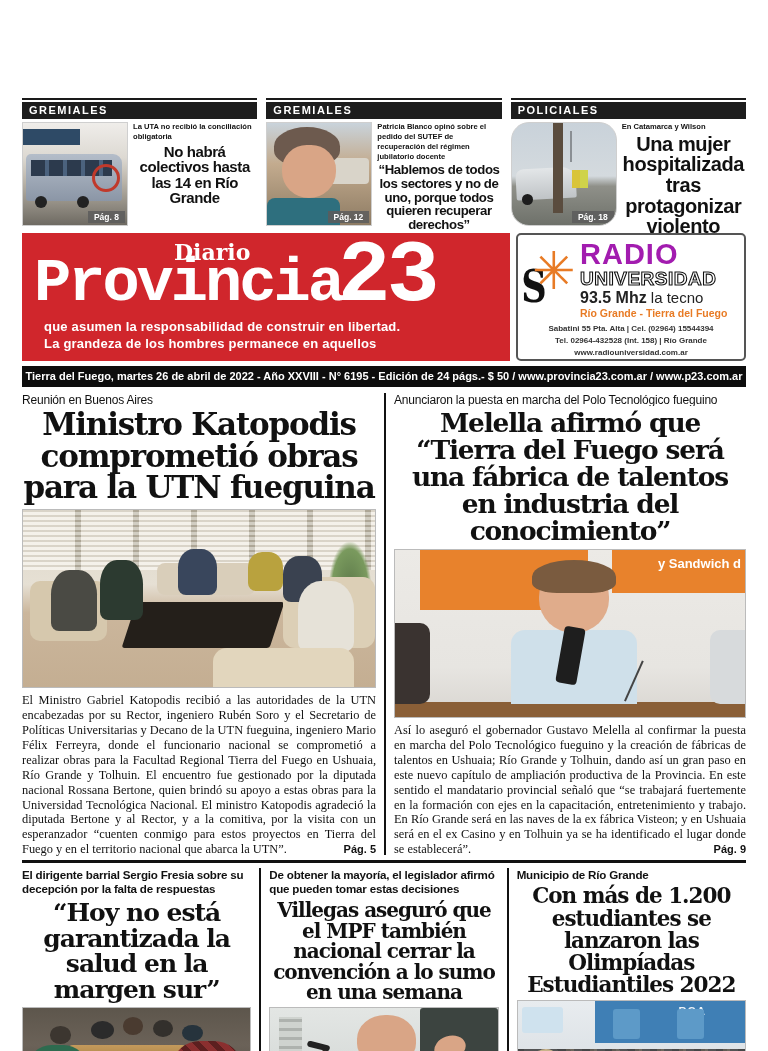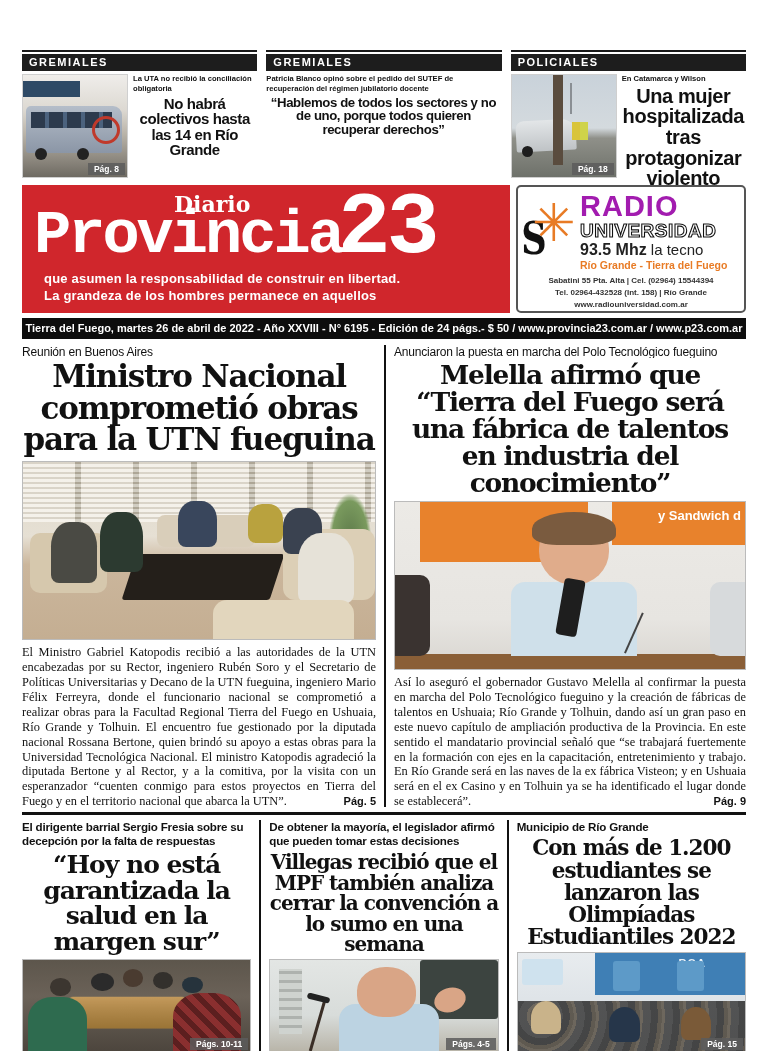--- a/index.html
+++ b/index.html
@@ -1,20 +1,20 @@
 <!DOCTYPE html>
 <html><head>
 <meta charset="utf-8">
 <style>
   html,body{margin:0;padding:0;background:#f2f2f2;}
   .page{position:relative;width:768px;height:1051px;background:#fff;margin:0 auto;
         font-family:"Liberation Sans",sans-serif;color:#111;overflow:hidden;box-sizing:border-box;
         padding:50px 22px 8px 22px;}
   
-  .teaser-row{display:flex;gap:9px;height:128px;}
+  .teaser-row{display:flex;gap:9px;height:128px;margin-top:48px;}
   .teaser{flex:1;border-top:2px solid #1a1a1a;padding-top:2px;display:flex;flex-direction:column;min-width:0;}
   .sec-bar{background:#1d1d1d;color:#fff;font-weight:bold;font-size:11px;letter-spacing:1.5px;
            padding:2px 7px 3px 7px;}
   .teaser-body{display:flex;gap:5px;margin-top:3px;flex:1;min-height:0;}
   .tphoto{position:relative;width:104px;flex:0 0 104px;overflow:hidden;border:1px solid #cfcfcf;}
   .ttext{flex:1;min-width:0;padding-right:1px;}
   .tkicker{font-size:7.6px;font-weight:bold;line-height:1.3;}
   .thead{font-weight:bold;text-align:center;line-height:1.03;letter-spacing:-0.4px;margin-top:2px;}
   .t1 .thead{font-size:15px;}
   .t2 .thead{font-size:13.2px;}
@@ -103,31 +103,38 @@
         <div class="ttext">
           <div class="tkicker">La UTA no recibió la conciliación obligatoria</div>
           <div class="thead">No habrá colectivos hasta las 14 en Río Grande</div>
         </div>
       </div>
     </div>
 
     <div class="teaser t2">
       <div class="sec-bar">GREMIALES</div>
       <div class="teaser-body">
+        <div class="tphoto" style="background:linear-gradient(180deg,#c9d3db 0%,#c3ab8e 40%,#8d7b63 100%);">
+          <div class="blob" style="right:2%;top:34%;width:40%;height:26%;background:#d9d4c9;border-radius:4px;"></div>
+          <div class="blob" style="left:6%;top:4%;width:64%;height:38%;background:#6d5a4e;border-radius:50% 50% 40% 40%;"></div>
+          <div class="blob" style="left:14%;top:22%;width:52%;height:52%;background:#d9a586;border-radius:46% 46% 50% 50%;"></div>
+          <div class="blob" style="left:0;bottom:0;width:70%;height:26%;background:#2e6f7e;border-radius:8px 8px 0 0;"></div>
+          <div class="pbadge">Pág. 12</div>
+        </div>
         <div class="ttext">
           <div class="tkicker">Patricia Blanco opinó sobre el pedido del SUTEF de recuperación del régimen jubilatorio docente</div>
           <div class="thead">“Hablemos de todos los sectores y no de uno, porque todos quieren recuperar derechos”</div>
         </div>
       </div>
     </div>
 
     <div class="teaser t3">
       <div class="sec-bar">POLICIALES</div>
       <div class="teaser-body">
-        <div class="tphoto" style="background:linear-gradient(180deg,#c9d2da 0%,#d4dade 52%,#8f9089 62%,#6e716a 100%);">
+        <div class="tphoto" style="background:linear-gradient(180deg,#c9d2da 0%,#d4dade 52%,#8f9089 62%,#6e716a 100%);border-radius:18px;">
           <div class="blob" style="left:4%;top:44%;width:58%;height:30%;background:linear-gradient(180deg,#e3e6e8,#bfc3c6);border-radius:8px 14px 2px 2px;transform:rotate(-3deg);"></div>
           <div class="blob" style="left:10%;top:70%;width:11px;height:11px;background:#1d1d1d;border-radius:50%;"></div>
           <div class="blob" style="left:40%;top:0;width:9%;height:88%;background:#5a4c3e;"></div>
           <div class="blob" style="left:58%;top:46%;width:8px;height:18px;background:#d9c43a;"></div>
           <div class="blob" style="left:66%;top:46%;width:8px;height:18px;background:#cfd34a;"></div>
           <div class="blob" style="left:56%;top:8%;width:2px;height:30%;background:#8a8f94;"></div>
           <div class="pbadge">Pág. 18</div>
         </div>
         <div class="ttext">
           <div class="tkicker">En Catamarca y Wilson</div>
@@ -169,21 +176,21 @@
       </div>
     </div>
   </div>
 
   <div class="dateline">Tierra del Fuego, martes 26 de abril de 2022 - Año XXVIII - N° 6195 - Edición de 24 págs.- $ 50 / www.provincia23.com.ar / www.p23.com.ar</div>
 
   <div class="main-row">
 
     <div class="mcol mcol-left">
       <div class="mkicker">Reunión en Buenos Aires</div>
-      <div class="mhead">Ministro Nacional comprometió obras para la UTN fueguina</div>
+      <div class="mhead">Ministro Katopodis comprometió obras para la UTN fueguina</div>
       <div class="mphoto" style="background:linear-gradient(180deg,#ddd6c8 0%,#e6e0d4 42%,#cbb69c 58%,#c4ae92 100%);">
         <div class="blob" style="left:0;top:0;width:100%;height:34%;background:repeating-linear-gradient(90deg,#efeadf 0 52px,#b9b2a2 52px 58px);"></div>
         <div class="blob" style="left:0;top:0;width:100%;height:34%;background:repeating-linear-gradient(0deg,rgba(255,255,255,.35) 0 3px,rgba(120,110,95,.18) 3px 5px);"></div>
         <div class="blob" style="right:1%;top:18%;width:12%;height:52%;background:radial-gradient(ellipse at center,#5d7a4a 0%,#7a9a5e 60%,transparent 72%);"></div>
         <div class="blob" style="left:30%;top:52%;width:42%;height:26%;background:#241f1a;transform:skewX(-18deg);border-radius:3px;"></div>
         <div class="blob" style="left:2%;top:40%;width:22%;height:34%;background:#d6c8ad;border-radius:10px;"></div>
         <div class="blob" style="right:0;top:38%;width:26%;height:40%;background:#dccfb6;border-radius:12px;"></div>
         <div class="blob" style="left:38%;top:30%;width:28%;height:18%;background:#d9ceba;border-radius:8px;"></div>
         <div class="blob" style="left:8%;top:34%;width:13%;height:34%;background:#4a4a44;border-radius:40% 40% 8px 8px;"></div>
         <div class="blob" style="left:22%;top:28%;width:12%;height:34%;background:#2c3a30;border-radius:40% 40% 8px 8px;"></div>
@@ -232,21 +239,21 @@
         <div class="blob" style="left:44%;top:10%;width:9%;height:19%;background:#4a3b30;border-radius:50%;"></div>
         <div class="blob" style="left:57%;top:13%;width:9%;height:19%;background:#33302c;border-radius:50%;"></div>
         <div class="blob" style="left:70%;top:18%;width:9%;height:18%;background:#26333c;border-radius:50%;"></div>
         <div class="blob" style="left:12%;top:20%;width:9%;height:19%;background:#3c3630;border-radius:50%;"></div>
         <div class="pbadge">Págs. 10-11</div>
       </div>
     </div>
 
     <div class="bcol b2">
       <div class="bkicker">De obtener la mayoría, el legislador afirmó que pueden tomar estas decisiones</div>
-      <div class="bhead">Villegas recibió que el MPF también analiza cerrar la convención a lo sumo en una semana</div>
+      <div class="bhead">Villegas aseguró que el MPF también nacional cerrar la convención a lo sumo en una semana</div>
       <div class="bphoto" style="background:linear-gradient(180deg,#e3e6e4 0%,#d8dcda 60%,#b8b4a8 100%);">
         <div class="blob" style="right:0;top:0;width:34%;height:64%;background:#3c4440;border-radius:3px;"></div>
         <div class="blob" style="left:4%;top:10%;width:10%;height:70%;background:repeating-linear-gradient(0deg,#cfd3cf 0 6px,#aeb2ae 6px 9px);"></div>
         <div class="blob" style="left:30%;bottom:0;width:44%;height:52%;background:#bcd3e2;border-radius:16px 16px 0 0;"></div>
         <div class="blob" style="left:38%;top:8%;width:26%;height:54%;background:#d9a586;border-radius:48% 48% 44% 44%;"></div>
         <div class="blob" style="left:20%;bottom:0;width:3px;height:56%;background:#3a2e26;transform:rotate(16deg);"></div>
         <div class="blob" style="left:16%;top:38%;width:10%;height:7%;background:#222;border-radius:3px;transform:rotate(14deg);"></div>
         <div class="blob" style="left:72%;top:30%;width:14%;height:26%;background:#d9a586;border-radius:50%;transform:rotate(-18deg);"></div>
         <div class="pbadge">Págs. 4-5</div>
       </div>

